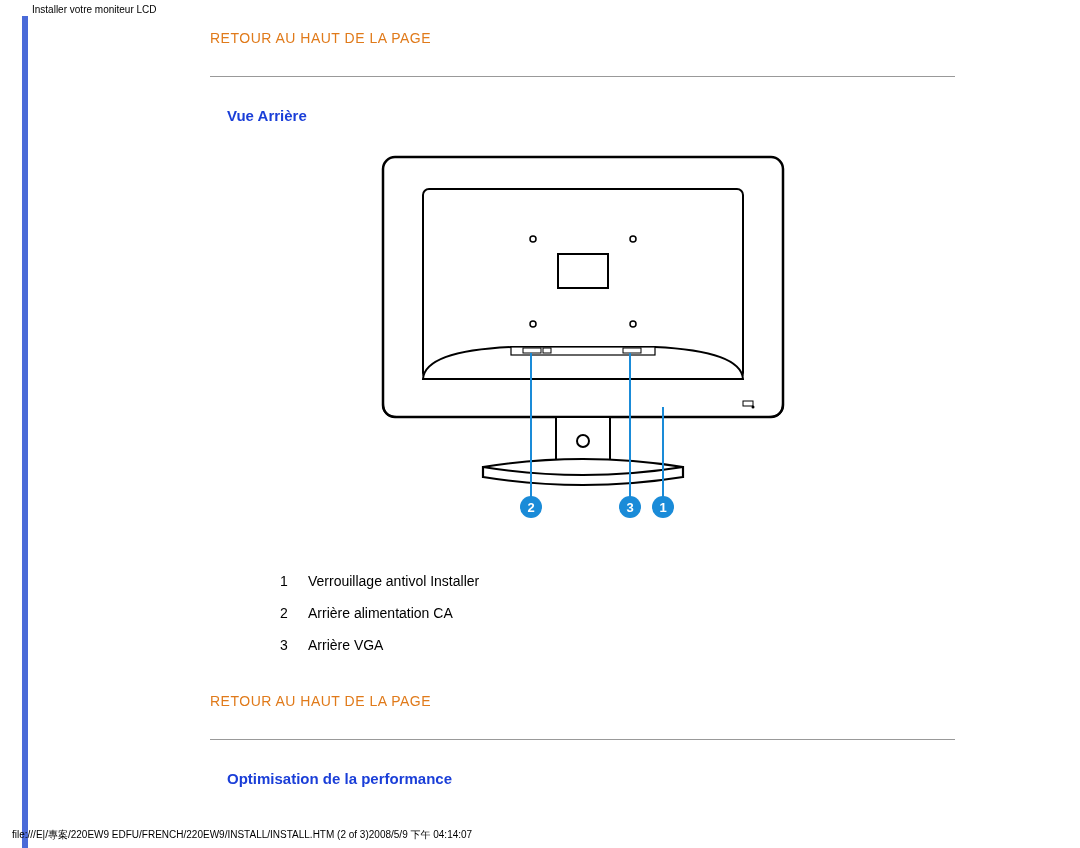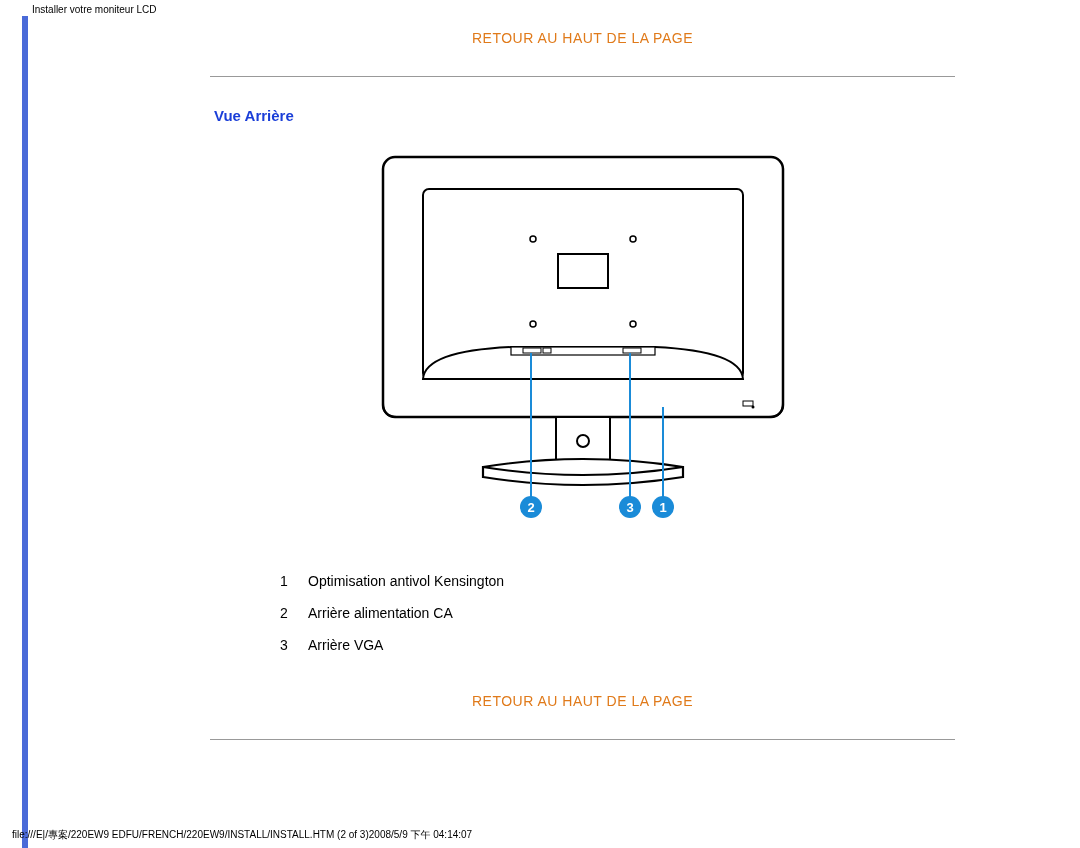--- a/index.html
+++ b/index.html
@@ -29,38 +29,37 @@
     height: 832px;
     background: #4a6ad8;
   }
   .content {
     position: absolute;
     top: 0;
     left: 210px;
     width: 745px;
   }
   .orange-link {
-    text-align: center;
     color: #e07a1a;
     font-size: 14px;
     letter-spacing: 0.5px;
     margin-top: 30px;
     margin-bottom: 10px;
     cursor: pointer;
   }
   hr.sep {
     border: none;
     border-top: 1px solid #999;
     margin: 30px 0 30px 0;
   }
   .section-heading {
     color: #1a3ed8;
     font-weight: bold;
     font-size: 15px;
-    margin: 10px 0 25px 4px;
+    margin: 10px 0 25px 17px;
   }
   .diagram-wrap {
     text-align: center;
     margin-bottom: 20px;
   }
   svg.diagram {
     width: 440px;
     height: 390px;
   }
   .legend {
@@ -148,34 +147,35 @@
       <g>
         <circle cx="300" cy="358" r="11" fill="#1a8bd8"></circle>
         <text x="300" y="363" text-anchor="middle" font-size="13" font-weight="bold" fill="#fff" font-family="Arial">1</text>
       </g>
     </svg>
   </div>
 
   <div class="legend">
     <div class="legend-row">
       <div class="legend-num">1</div>
-      <div>Optimisation antivol Kensington</div>
+      <div>Verrouillage antivol Installer</div>
     </div>
     <div class="legend-row">
       <div class="legend-num">2</div>
       <div>Arrière alimentation CA</div>
     </div>
     <div class="legend-row">
       <div class="legend-num">3</div>
       <div>Arrière VGA</div>
     </div>
   </div>
 
   <div class="orange-link" style="margin-top:40px;">
     <span>RETOUR AU HAUT DE LA PAGE</span>
   </div>
 
   <hr class="sep">
 
+  <div class="section-heading">Optimisation de la performance</div>
 
 </div>
 
 <div class="footer-text">file:///E|/專案/220EW9 EDFU/FRENCH/220EW9/INSTALL/INSTALL.HTM (2 of 3)2008/5/9 下午 04:14:07</div>
 
 </body></html>

